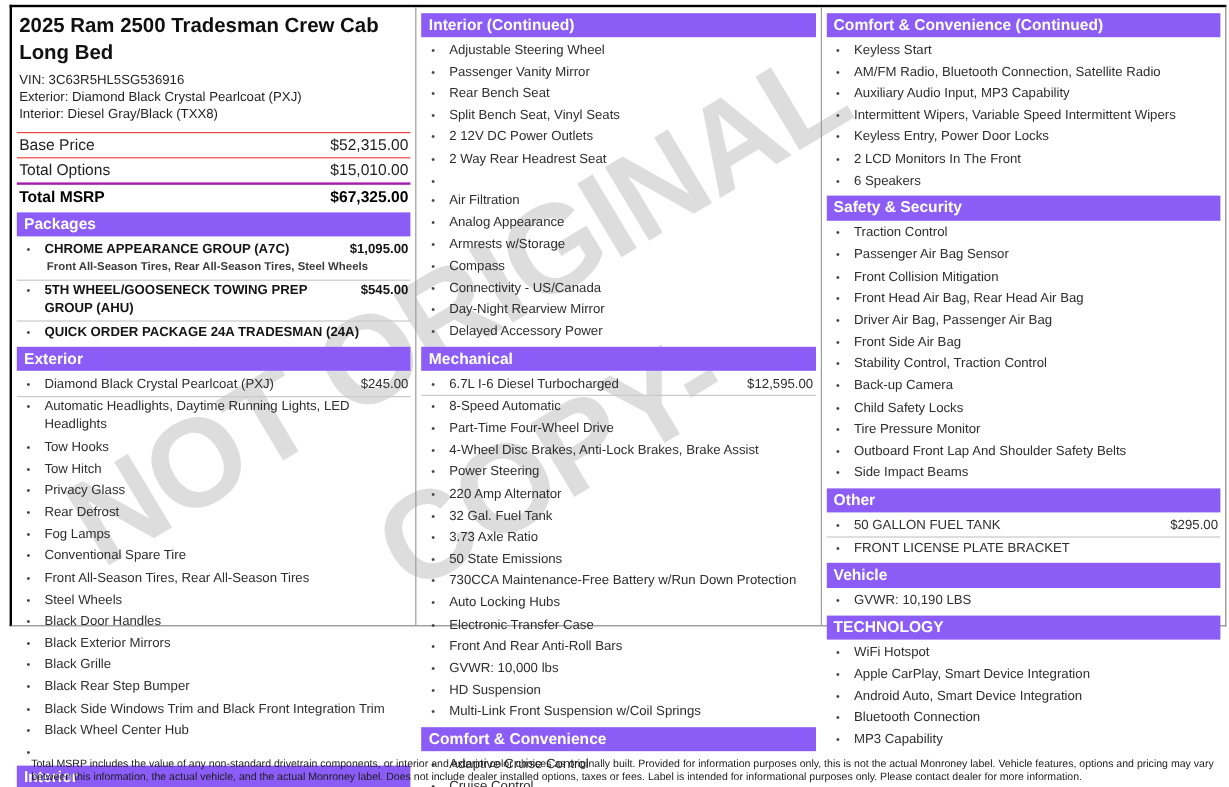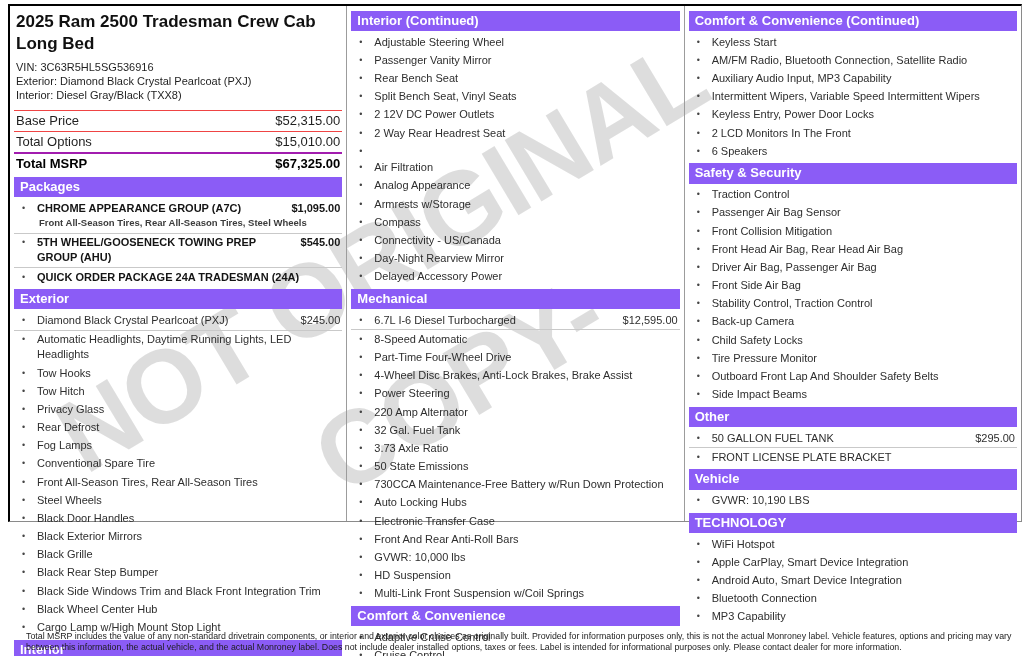--- a/index.html
+++ b/index.html
@@ -185,21 +185,20 @@
           </div>
           <div class="item-wrap">
             <div class="irow">
               <span class="bullet">•</span>
               <span class="itext">Black Wheel Center Hub</span>
             </div>
           </div>
           <div class="item-wrap">
             <div class="irow">
               <span class="bullet">•</span>
-              <span class="itext">Cargo Lamp w/High Mount Stop Light</span>
             </div>
           </div>
           <div class="bar">Interior</div>
         </div>
     </div>
 
     <div class="col divided">
       <div>
           <div class="bar">Interior (Continued)</div>
           <div class="item-wrap">

